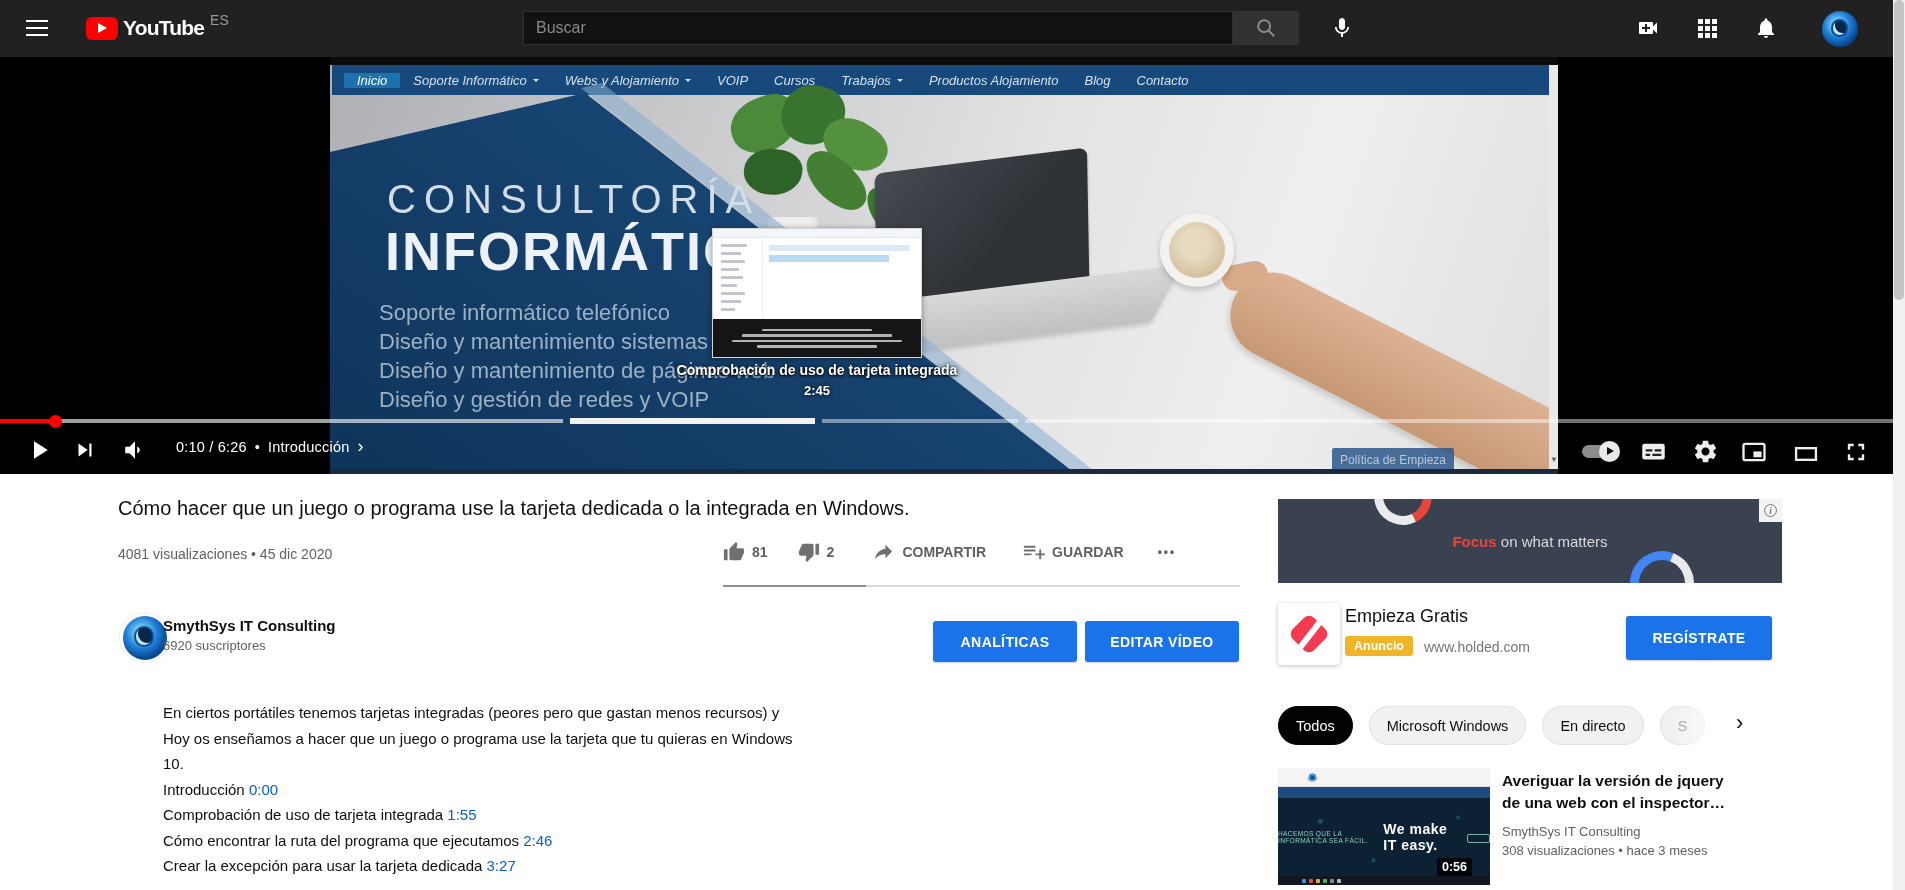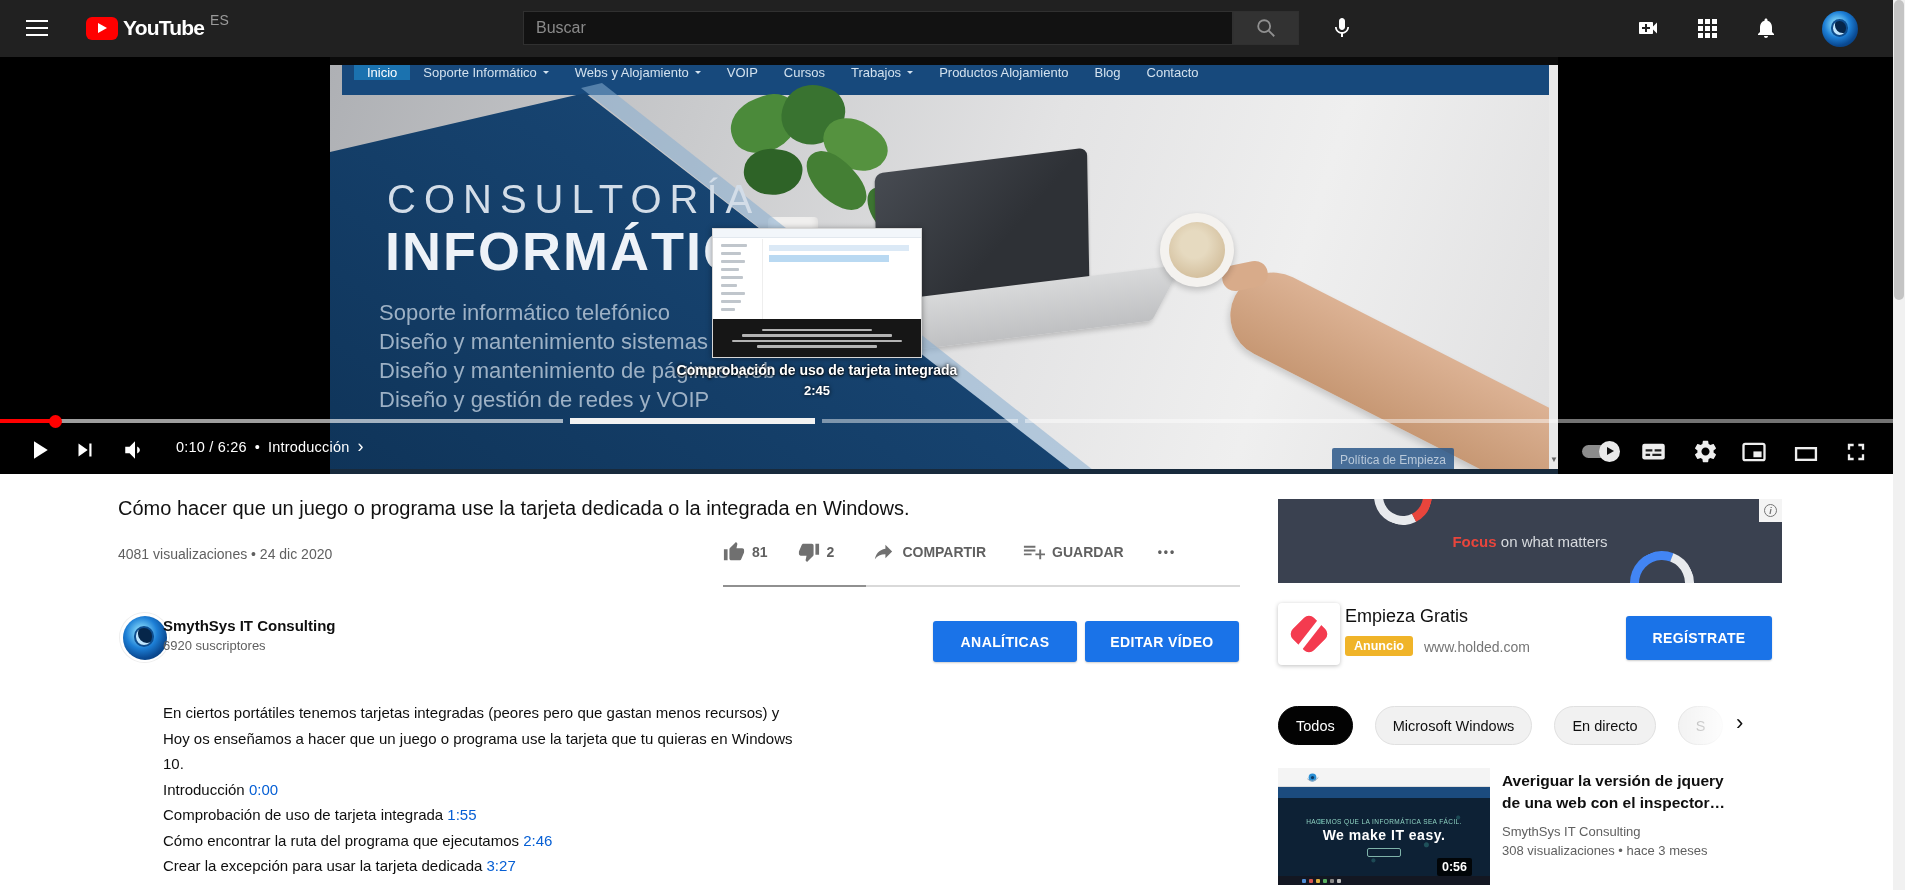--- a/index.html
+++ b/index.html
@@ -21,21 +21,21 @@
   .search-btn { position:absolute; left:1233px; top:11px; width:66px; height:34px; background:#323232; border:1px solid #303030; display:flex; align-items:center; justify-content:center; cursor:pointer; }
   .hicon { position:absolute; top:16px; width:24px; height:24px; cursor:pointer; }
   .avatar-eye { border-radius:50%; background:radial-gradient(circle at 42% 38%, #d8f2ff 0 6%, #6cc4f2 18%, #1d7fd6 42%, #0a4a93 68%, #05305f 100%); position:relative; overflow:hidden; }
   .avatar-eye:after { content:""; position:absolute; left:30%; top:28%; width:38%; height:38%; border-radius:50%; background:#06264a; box-shadow:0 0 0 2px #0d4d8f, 3px -3px 0 -1px #bfe6ff inset; }
 
   
   .player { position:absolute; left:0; top:57px; width:1905px; height:417px; background:#000; z-index:10; }
   .video { position:absolute; left:330px; top:0; width:1228px; height:417px; overflow:hidden;
            background:linear-gradient(108deg,#aeb0b4 0%,#c9cacc 28%,#e3e3e4 55%,#efefef 76%,#dfdfe0 100%); }
   .vid-topstrip { position:absolute; left:0; top:0; width:100%; height:8px; background:#0b0b0b; }
-  .site-nav { position:absolute; left:12px; top:8px; width:100%; height:30px; background:#17497c; display:flex; align-items:flex-start; padding-left:12px; color:#d3e2ef; font-size:13px; }
+  .site-nav { position:absolute; left:2px; top:8px; width:100%; height:30px; background:#17497c; display:flex; align-items:center; padding-left:12px; color:#d3e2ef; font-size:13px;font-style:italic; }
   .site-nav .nitem { display:flex; align-items:center; gap:6px; padding:0 13px; cursor:pointer; white-space:nowrap; }
   .site-nav .nitem.active { background:#1b72af; color:#fff; }
   .caret { width:0; height:0; border:3.5px solid transparent; border-top-color:currentColor; margin-top:3px; }
   .hero-band { position:absolute; left:0; top:0; width:100%; height:100%; background:#87add0; opacity:.55;
                clip-path:polygon(251px 31px, 272px 26px, 768px 417px, 744px 417px); }
   .hero { position:absolute; left:0; top:0; width:100%; height:100%;
           background:linear-gradient(215deg,#24598c 0%,#1a4a7a 40%,#0f3459 100%);
           clip-path:polygon(0 95px, 255px 36px, 746px 417px, 0 417px); }
   .hero-t1 { position:absolute; left:57px; top:120px; font-size:40px; letter-spacing:8px; color:#d3dde8; }
   .hero-t2 { position:absolute; left:55px; top:163px; font-size:54px; font-weight:bold; letter-spacing:2px; color:#edf2f8; }
@@ -104,36 +104,36 @@
   .ad-text { position:absolute; left:0; top:34px; width:100%; text-align:center; font-size:15px; color:#d7dade; }
   .ad-text b { color:#e8453c; }
   .ad-info { position:absolute; right:0; top:0; width:23px; height:23px; background:#f4f4f4; display:flex; align-items:center; justify-content:center; cursor:pointer; }
   .ad-info span { width:13px; height:13px; border:1.5px solid #757575; border-radius:50%; color:#757575; font-size:9px; line-height:13px; text-align:center; font-style:italic; font-weight:bold; }
   .ad-logo { position:absolute; left:1278px; top:603px; width:62px; height:62px; background:#fff; border-radius:4px; box-shadow:0 1px 4px rgba(0,0,0,.25); overflow:hidden; }
   .gem { position:absolute; left:16px; top:16px; width:30px; height:30px; background:#f43b4f; border-radius:7px; transform:rotate(45deg); }
   .gem-slash { position:absolute; left:28px; top:10px; width:6px; height:46px; background:#fff; transform:rotate(38deg); }
   .ad-title { position:absolute; left:1345px; top:606px; font-size:18px; color:#0f0f0f; }
   .ad-badge { position:absolute; left:1345px; top:636px; background:#f0b429; color:#fff; font-size:12.5px; font-weight:bold; padding:3px 9px; border-radius:3px; }
   .ad-url { position:absolute; left:1424px; top:639px; font-size:14px; color:#757575; }
-  .chips { position:absolute; left:1278px; top:706px; display:flex; gap:22px; }
+  .chips { position:absolute; left:1278px; top:706px; display:flex; gap:16px; }
   .chip { height:39px; display:flex; align-items:center; padding:0 17px; border-radius:20px; background:#f1f1f1; border:1px solid #e0e0e0; font-size:14.5px; color:#0f0f0f; cursor:pointer; white-space:nowrap; }
   .chip.selected { background:#030303; border-color:#030303; color:#fff; }
   .chip-fade { position:absolute; left:1672px; top:700px; width:112px; height:52px; background:linear-gradient(90deg, rgba(255,255,255,0), #fff 52%); }
   .chip-more { position:absolute; left:1736px; top:710px; font-size:22px; color:#0f0f0f; cursor:pointer; }
 
   .rel-thumb { position:absolute; left:1278px; top:768px; width:212px; height:117px; background:#0e2236; overflow:hidden; cursor:pointer; }
   .rt-chrome { position:absolute; left:0; top:0; width:100%; height:19px; background:#f4f4f4; border-bottom:1px solid #ddd; }
   .rt-eye { position:absolute; left:28px; top:3px; width:13px; height:13px; }
   .rt-nav { position:absolute; left:0; top:19px; width:100%; height:11px; background:#1b4b7e; }
   .rt-body { position:absolute; left:0; top:30px; width:100%; bottom:9px;
              background:radial-gradient(circle at 20% 30%, rgba(64,170,160,.35) 0 2px, transparent 3px),
                         radial-gradient(circle at 70% 60%, rgba(64,170,160,.35) 0 2px, transparent 3px),
                         radial-gradient(circle at 45% 80%, rgba(64,170,160,.3) 0 1.5px, transparent 2.5px),
                         radial-gradient(circle at 85% 25%, rgba(64,170,160,.3) 0 1.5px, transparent 2.5px), #0d2135;
-             display:flex; flex-direction:column; align-items:center; justify-content:center; gap:2px; }
+             display:flex; flex-direction:row; align-items:center; justify-content:center; gap:2px; }
   .rt-line1 { font-size:6.5px; color:#8fd2c2; letter-spacing:.4px; }
   .rt-line2 { font-size:14px; font-weight:bold; color:#fff; letter-spacing:.5px; }
   .rt-btn { width:34px; height:9px; border:1px solid #7fb3aa; border-radius:2px; margin-top:3px; }
   .rt-task { position:absolute; left:0; bottom:0; width:100%; height:9px; background:#131722; display:flex; align-items:center; gap:3px; padding-left:24px; }
   .rt-task i { width:4px; height:4px; border-radius:1px; }
   .rel-duration { position:absolute; left:1437px; top:858px; background:rgba(0,0,0,.85); color:#fff; font-size:12.5px; font-weight:bold; padding:2px 5px; border-radius:2px; }
   .rel-title { position:absolute; left:1502px; top:770px; width:290px; font-size:15.5px; font-weight:bold; color:#0f0f0f; line-height:21.5px; cursor:pointer; }
   .rel-channel { position:absolute; left:1502px; top:824px; font-size:13px; color:#606060; }
   .rel-meta { position:absolute; left:1502px; top:843px; font-size:13px; color:#606060; }
 
@@ -354,21 +354,21 @@
         </svg>
     </div>
     <div class="ctl" style="left:1842px; top:381px;">
       <svg width="28" height="28" viewBox="0 0 24 24">
           <path fill="#eee" d="M7 14H5v5h5v-2H7v-3zm-2-4h2V7h3V5H5v5zm12 7h-3v2h5v-5h-2v3zM14 5v2h3v3h2V5h-5z"></path>
         </svg>
     </div>
   </div>
 
   <div class="v-title">Cómo hacer que un juego o programa use la tarjeta dedicada o la integrada en Windows.</div>
-  <div class="v-meta">4081 visualizaciones • 24 dic 2020</div>
+  <div class="v-meta">4081 visualizaciones • 45 dic 2020</div>
 
   <div class="actions">
     <div class="act" style="margin-right:30px;">
       <svg width="22" height="22" viewBox="0 0 24 24">
           <path fill="#707070" d="M1 21h4V9H1v12zM23 10c0-1.1-.9-2-2-2h-6.31l.95-4.57.03-.32c0-.41-.17-.79-.44-1.06L14.17 1 7.59 7.59C7.22 7.95 7 8.45 7 9v10c0 1.1.9 2 2 2h9c.83 0 1.54-.5 1.84-1.22l3.02-7.05c.09-.23.14-.47.14-.73v-2z"></path>
         </svg>
       <span>81</span>
     </div>
     <div class="act" style="margin-right:38px;">
       <svg width="22" height="22" viewBox="0 0 24 24" style="transform:rotate(180deg)">

